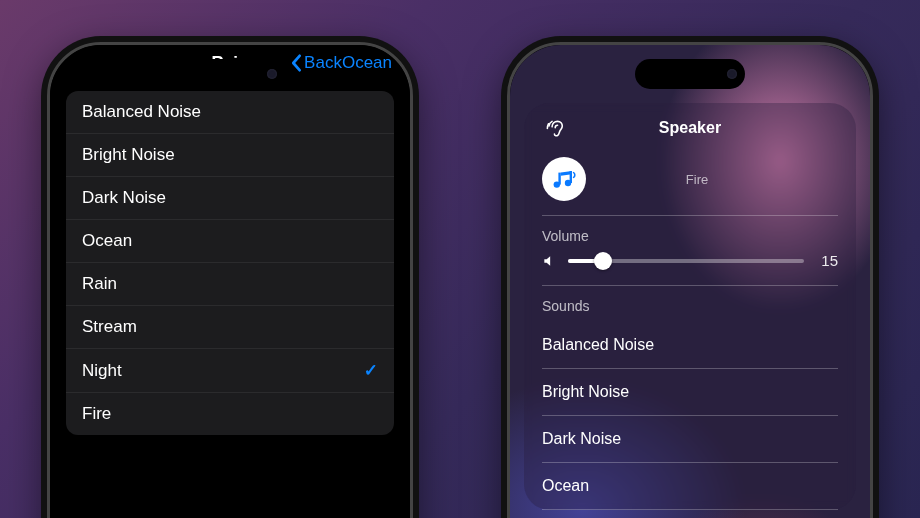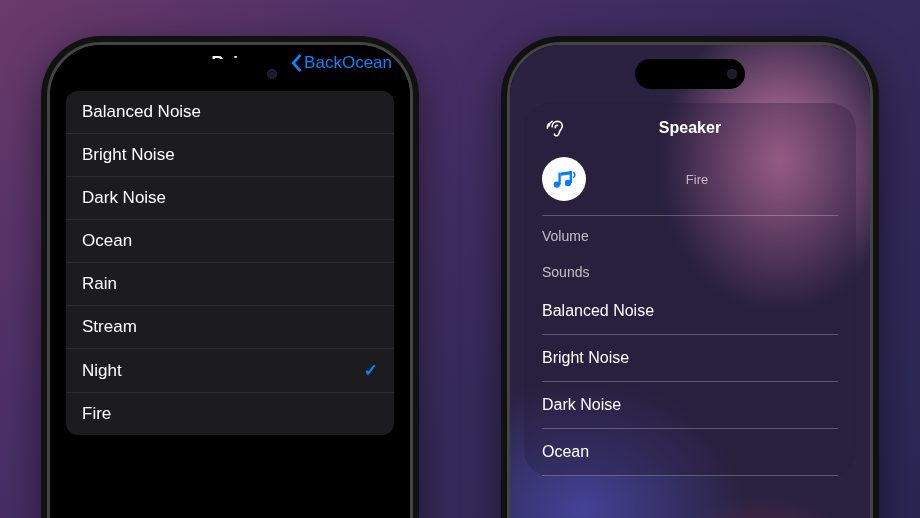--- a/index.html
+++ b/index.html
@@ -186,20 +186,32 @@
             <path d="M11 4 L25 2 L25 6 L11 8 Z"></path>
             <path d="M27 4c2 1 2 5 0 6" fill="none" stroke="#0a7aff" stroke-width="2" stroke-linecap="round"></path>
           </svg>
         </div>
         <div class="np-text">
           <div class="t2">Fire</div>
         </div>
       </div>
 
       <div class="section-label">Volume</div>
+      <div class="vol-row">
+        <span>
+          <svg class="icon-svg" width="14" height="14" viewBox="0 0 24 24" fill="#fff">
+              <path d="M4 9v6h4l6 5V4L8 9H4z"></path>
+            </svg>
+        </span>
+        <div class="slider">
+          <div class="slider-fill" id="vol-fill" style="width: 15%;"></div>
+          <div class="slider-thumb" id="vol-thumb" style="left: 15%;"></div>
+        </div>
+        <div class="vol-val">15</div>
+      </div>
 
       <div class="section-label">Sounds</div>
       <div id="right-list">
           <div class="cc-row">Balanced Noise</div>
           <div class="cc-row">Bright Noise</div>
           <div class="cc-row">Dark Noise</div>
           <div class="cc-row">Ocean</div>
         </div>
 
     </div>

